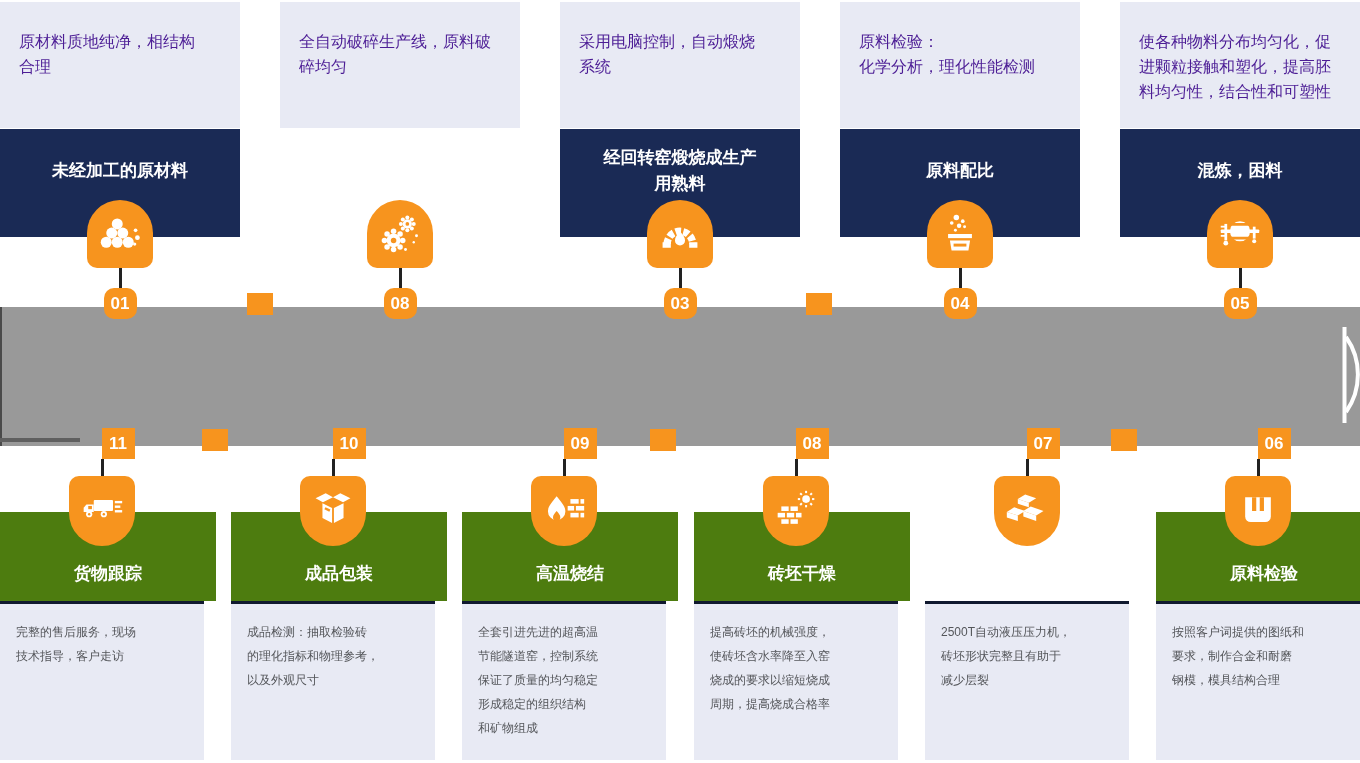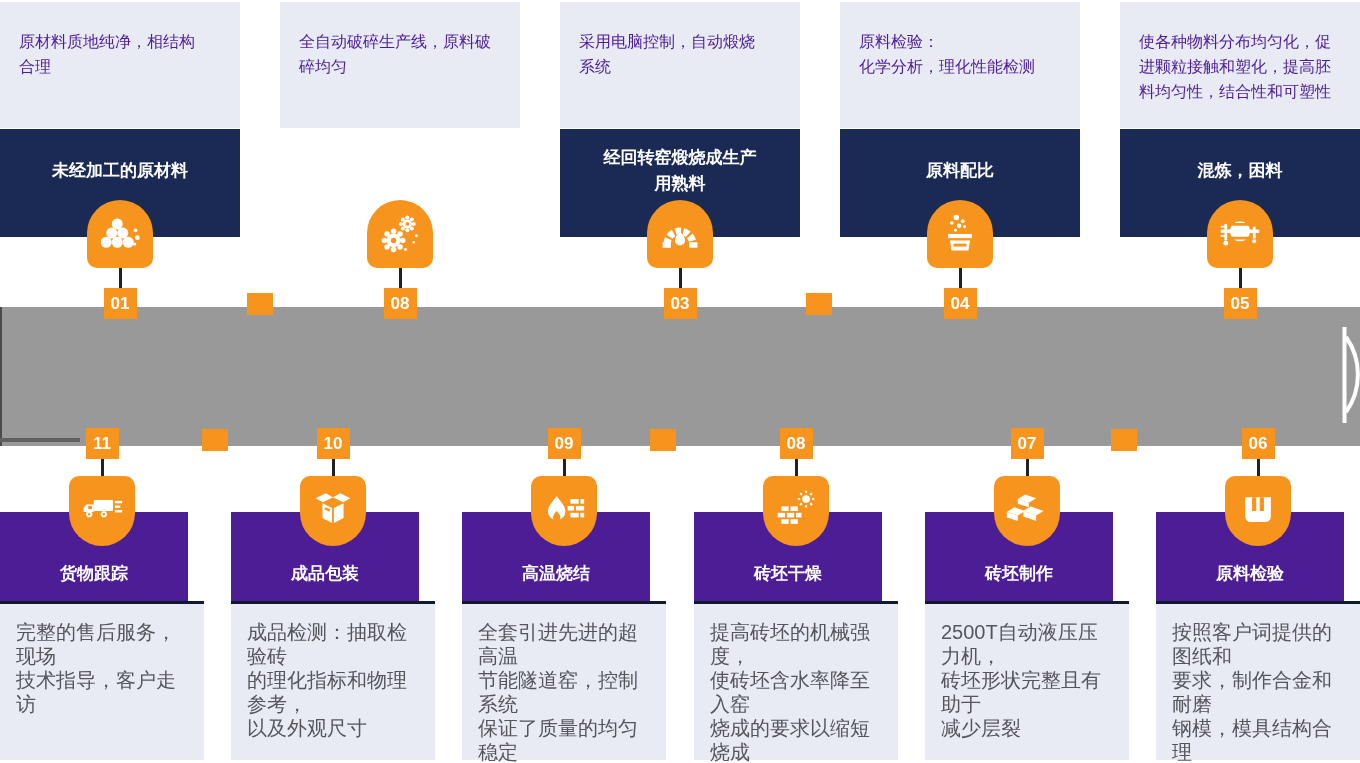--- a/index.html
+++ b/index.html
@@ -24,31 +24,31 @@
             background:#f7941e;border-radius:33px 33px 10px 10px;display:flex;
             align-items:center;justify-content:center;z-index:3;}
   .arch-bot{position:absolute;left:calc(50% - 33px);top:476px;width:66px;height:70px;
             background:#f7941e;border-radius:10px 10px 33px 33px;display:flex;
             align-items:center;justify-content:center;z-index:3;}
   .stem-top{position:absolute;left:calc(50% - 1.5px);top:267px;width:3px;height:22px;background:#222222;}
   .stem-bot{position:absolute;left:calc(50% - 1.5px);top:459px;width:3px;height:18px;background:#222222;}
   .badge{position:absolute;left:calc(50% - 16.5px);width:33px;height:31px;background:#f7941e;
          color:#ffffff;font-size:17px;font-weight:700;display:flex;align-items:center;
          justify-content:center;z-index:4;}
-  .badge-top{top:288px;}
-  .badge-bot{top:428px;}
+  .badge-top{top:288px;border-radius:10px;}
+  .badge-bot{top:428px;margin-left:16px;}
   
   .bcard{position:absolute;top:420px;width:204px;height:343px;}
-  .bnavy{position:absolute;left:0;top:92px;width:188px;height:89px;background:#4c1d95;}
+  .bnavy{position:absolute;left:0;top:92px;width:216px;height:89px;background:#4d7c0f;}
   .btitle{position:absolute;left:0;right:0;bottom:0;height:56px;display:flex;align-items:center;
           justify-content:center;color:#ffffff;font-size:17px;font-weight:700;text-align:center;}
   .bunder{position:absolute;left:0;top:181px;width:204px;height:3px;background:#10192f;}
   .bsliver{position:absolute;left:0;top:184px;width:3px;height:33px;background:#10192f;}
   .bdesc{position:absolute;left:0;top:184px;width:204px;height:156px;background:#e8eaf4;
-         box-sizing:border-box;padding:16px 12px 4px 16px;color:#54565a;font-size:20px;
+         box-sizing:border-box;padding:16px 12px 4px 16px;color:#54565a;font-size:12px;
          line-height:24px;white-space:pre-line;}
   .bcard .stem-bot{top:39px;height:18px;}
   .bcard .arch-bot{top:56px;}
   .bcard .badge-bot{top:8px;}
   svg{display:block;}
 </style>
 </head>
 <body>
 
 <div id="stage">
@@ -308,23 +308,20 @@
     <div class="arch-bot">
       <svg width="44" height="44" viewBox="0 0 48 48" fill="#ffffff">
         <path d="M22 6 L34 10 L26 15 L14 11 Z"></path>
         <path d="M14 11 L26 15 L26 20 L14 16 Z"></path>
         <path d="M10 20 L22 24 L14 29 L2 25 Z"></path>
         <path d="M2 25 L14 29 L14 35 L2 31 Z"></path>
         <path d="M28 19 L42 24 L34 29 L20 24 Z"></path>
         <path d="M20 24 L34 29 L34 35 L20 30 Z"></path>
       </svg>
     </div>
-    <div class="bnavy">
-      <div class="btitle">砖坯制作</div>
-    </div>
     <div class="bunder"></div>
     <div class="bsliver"></div>
     <div class="bdesc">2500T自动液压压力机，
 砖坯形状完整且有助于
 减少层裂</div>
   </div>
 
   <div class="bcard" style="left:1156px;">
     <div class="badge badge-bot">06</div>
     <div class="stem-bot"></div>

